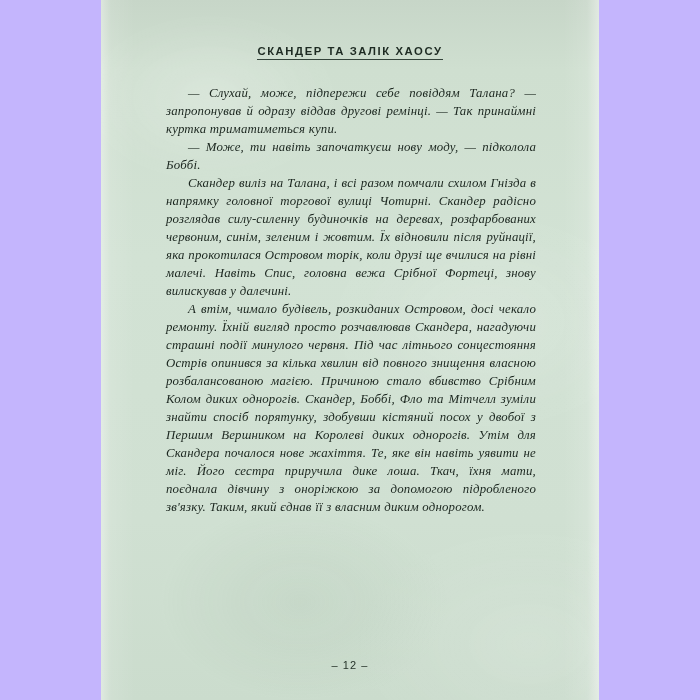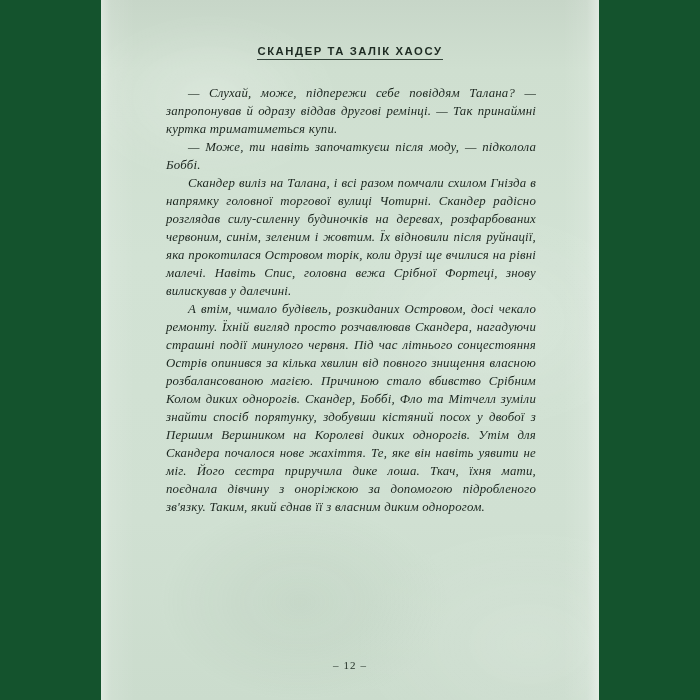--- a/index.html
+++ b/index.html
@@ -8,21 +8,21 @@
     width: 700px;
     height: 700px;
     background: #ffffff;
     overflow: hidden;
   }
 
   .screenshot {
     position: relative;
     width: 700px;
     height: 700px;
-    background: #14532d;
+    background: #c4b5fd;
     font-family: "Liberation Serif", "DejaVu Serif", serif;
   }
 
   
   .page-sheet {
     position: absolute;
     left: 101px;
     top: 0;
     width: 498px;
     height: 700px;
@@ -100,21 +100,21 @@
 
   
   .folio {
     position: absolute;
     top: 655px;
     left: 0;
     width: 498px;
     text-align: center;
   }
   .folio-text {
-    font-family: Liberation Serif, serif;
+    font-family: Liberation Sans, sans-serif;
     font-size: 11px;
     letter-spacing: 1.1px;
     color: #26332a;
   }
 </style>
 </head>
 <body>
 
 <div class="screenshot">
 
@@ -122,21 +122,21 @@
     <div class="paper-grain"></div>
 
     <div class="page-content">
 
       <div class="running-head">
         <span class="running-head-text">СКАНДЕР ТА ЗАЛІК ХАОСУ</span>
       </div>
 
       <div class="text-block">
         <p class="para">— Слухай, може, підпережи себе повіддям Талана? — запропонував й одразу віддав другові ремінці. — Так принаймні куртка триматиметься купи.</p>
-        <p class="para">— Може, ти навіть започаткуєш після моду, — підколола Боббі.</p>
+        <p class="para">— Може, ти навіть започаткуєш нову моду, — підколола Боббі.</p>
         <p class="para">Скандер виліз на Талана, і всі разом помчали схилом Гнізда в напрямку головної торгової вулиці Чотирні. Скандер радісно розглядав силу-силенну будиночків на деревах, розфарбованих червоним, синім, зеленим і жовтим. Їх відновили після руйнації, яка прокотилася Островом торік, коли друзі ще вчилися на рівні малечі. Навіть Спис, головна вежа Срібної Фортеці, знову вилискував у далечині.</p>
         <p class="para">А втім, чимало будівель, розкиданих Островом, досі чекало ремонту. Їхній вигляд просто розчавлював Скандера, нагадуючи страшні події минулого червня. Під час літнього сонцестояння Острів опинився за кілька хвилин від повного знищення власною розбалансованою магією. Причиною стало вбивство Срібним Колом диких однорогів. Скандер, Боббі, Фло та Мітчелл зуміли знайти спосіб порятунку, здобувши кістяний посох у двобої з Першим Вершником на Королеві диких однорогів. Утім для Скандера почалося нове жахіття. Те, яке він навіть уявити не міг. Його сестра приручила дике лоша. Ткач, їхня мати, поєднала дівчину з оноріжкою за допомогою підробленого зв'язку. Таким, який єднав її з власним диким однорогом.</p>
       </div>
 
       <div class="folio">
         <span class="folio-text">– 12 –</span>
       </div>
 
     </div>
   </div>

